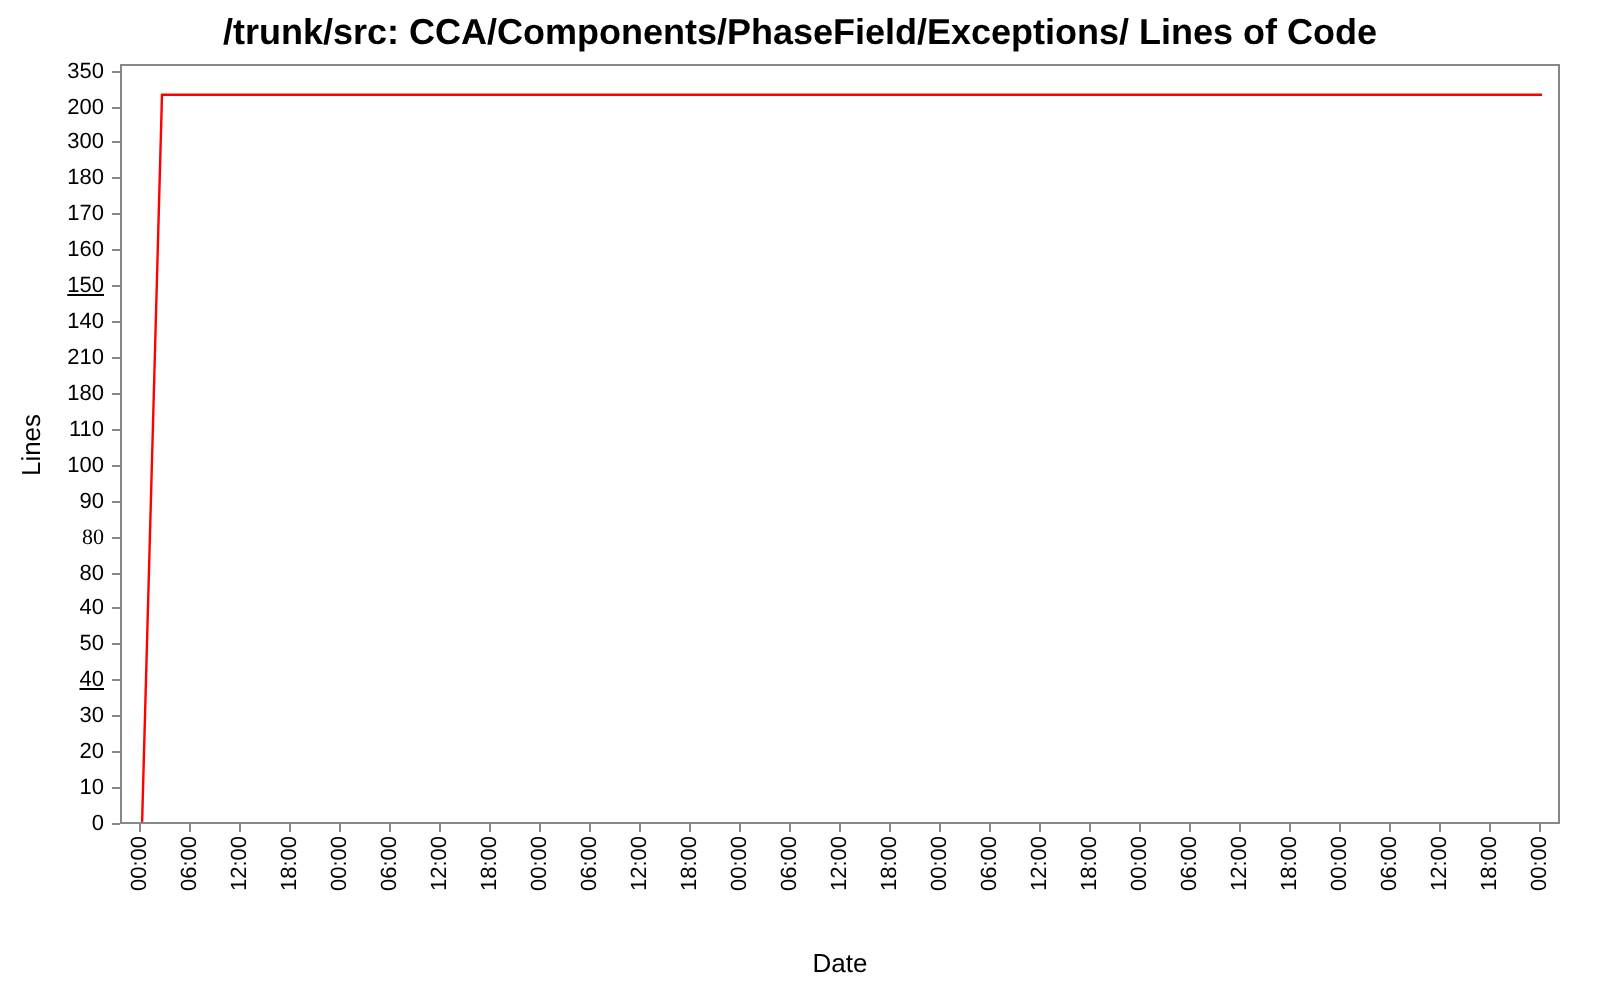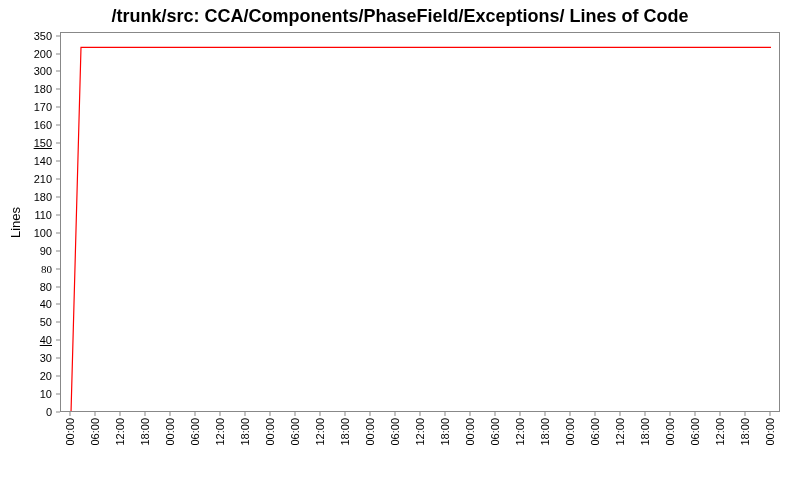--- a/index.html
+++ b/index.html
@@ -229,14 +229,15 @@
       <div class="x-tick-mark" style="left: 635px;"></div>
       <div class="x-tick" style="left: 635px;">06:00</div>
       <div class="x-tick-mark" style="left: 660px;"></div>
       <div class="x-tick" style="left: 660px;">12:00</div>
       <div class="x-tick-mark" style="left: 685px;"></div>
       <div class="x-tick" style="left: 685px;">18:00</div>
       <div class="x-tick-mark" style="left: 710px;"></div>
       <div class="x-tick" style="left: 710px;">00:00</div>
     </div>
 
+  <div class="x-label">Date</div>
 
 </div>
 
 </body></html>

